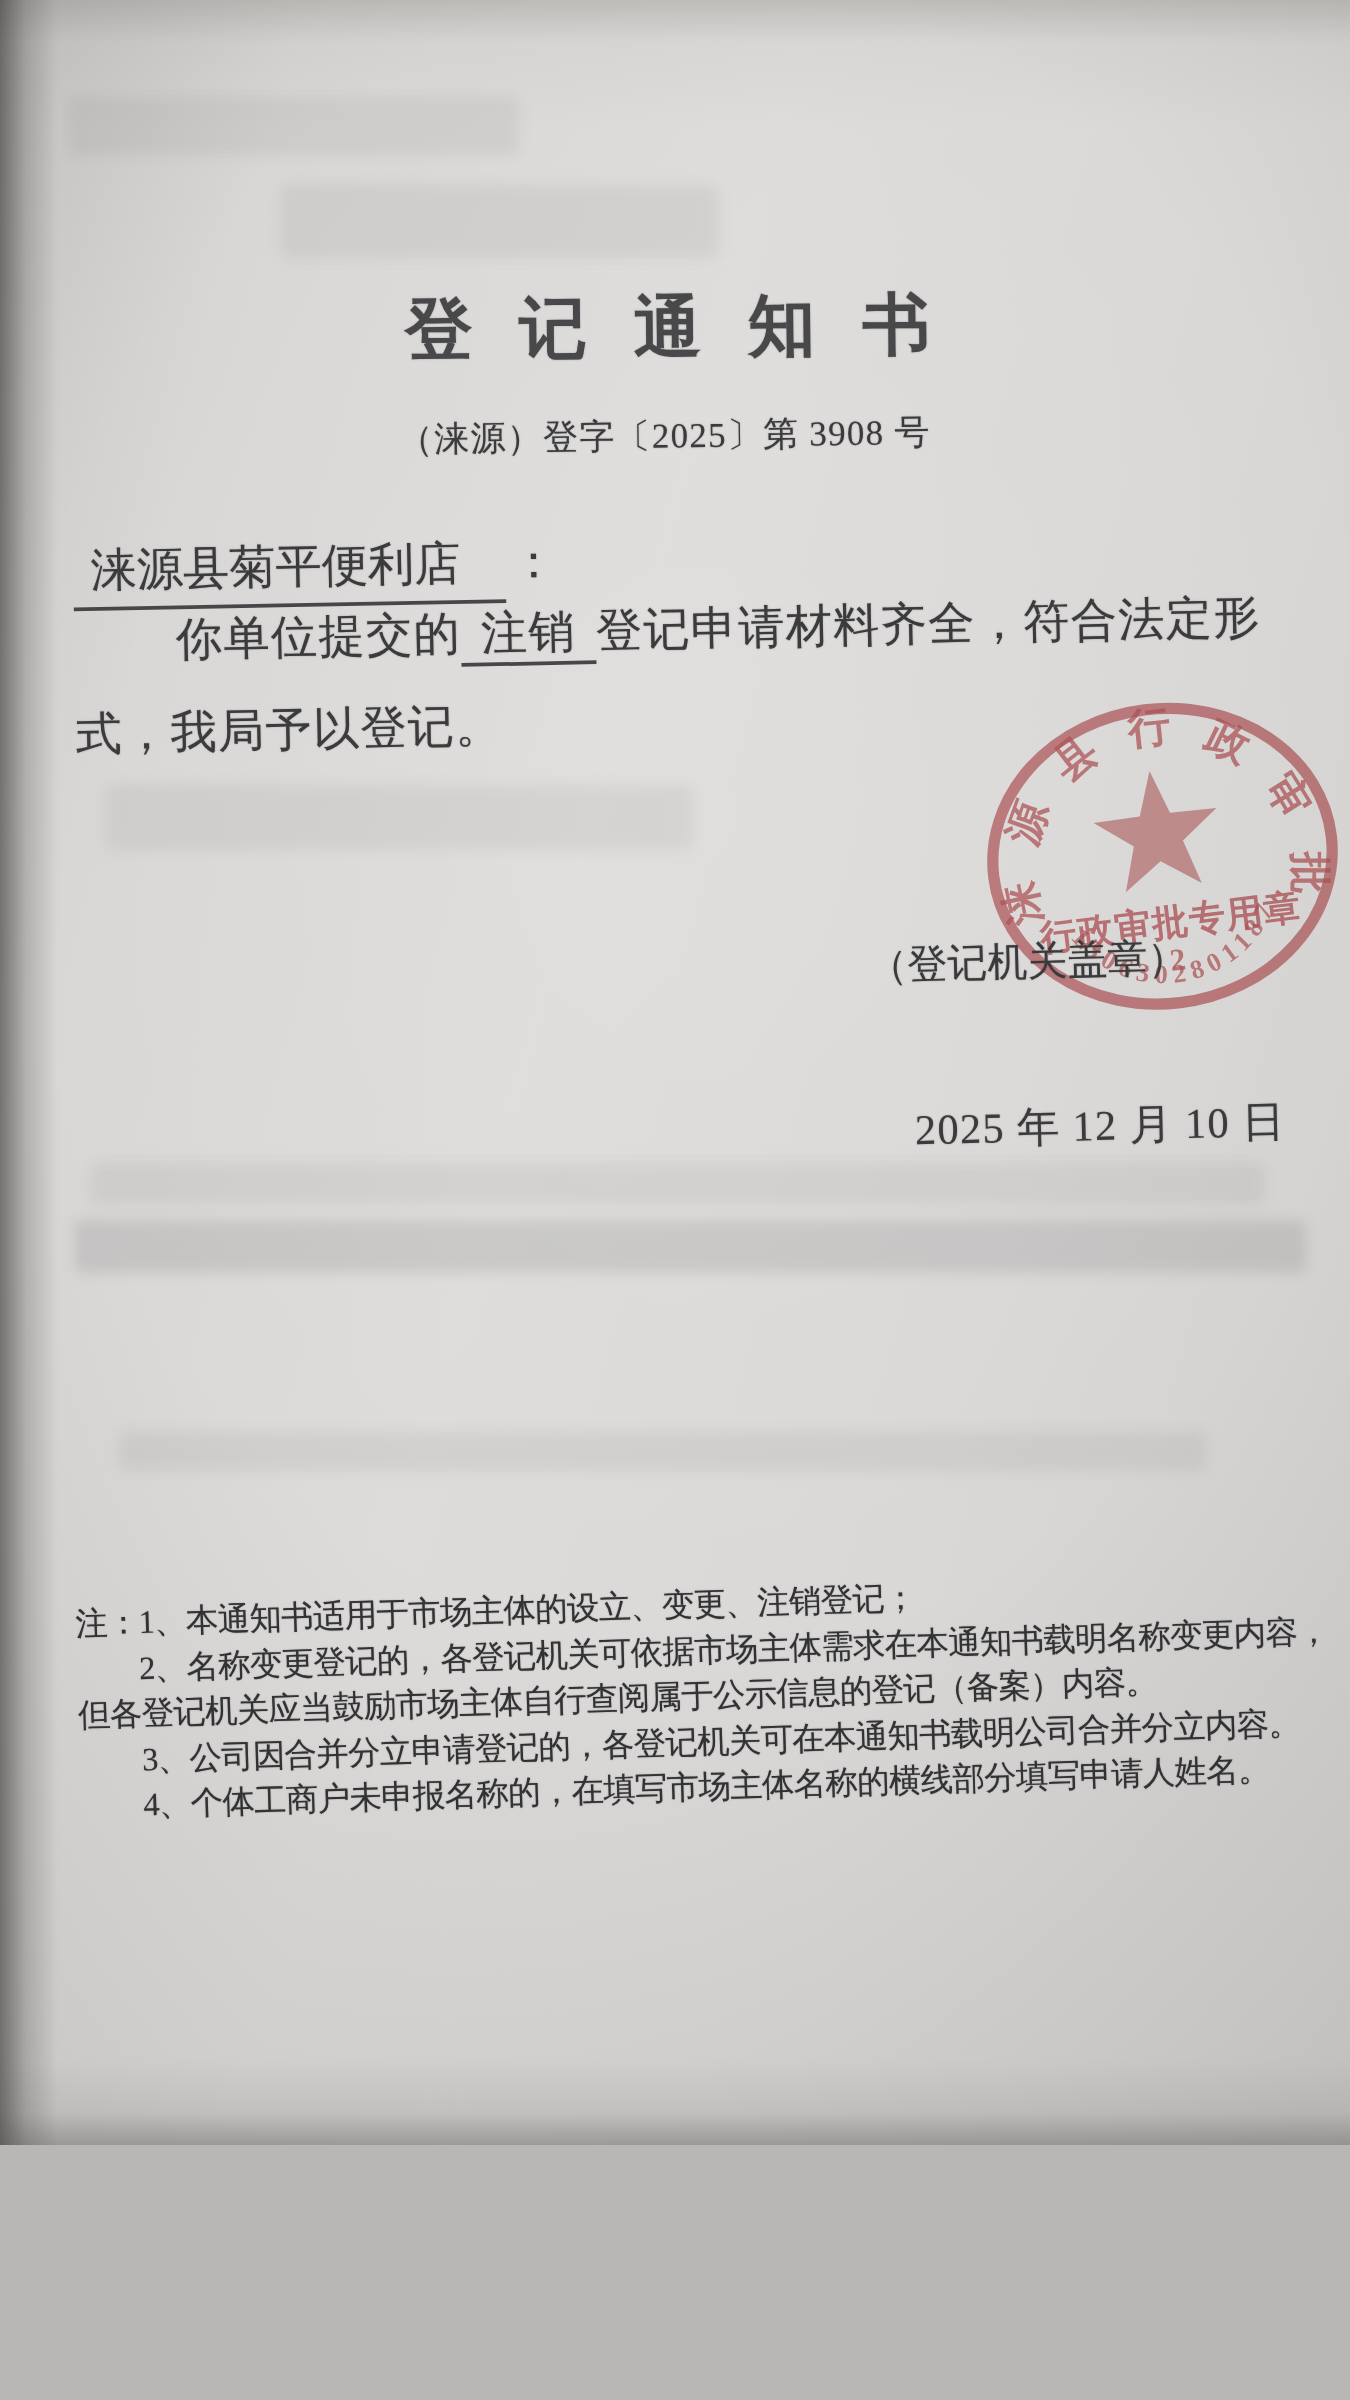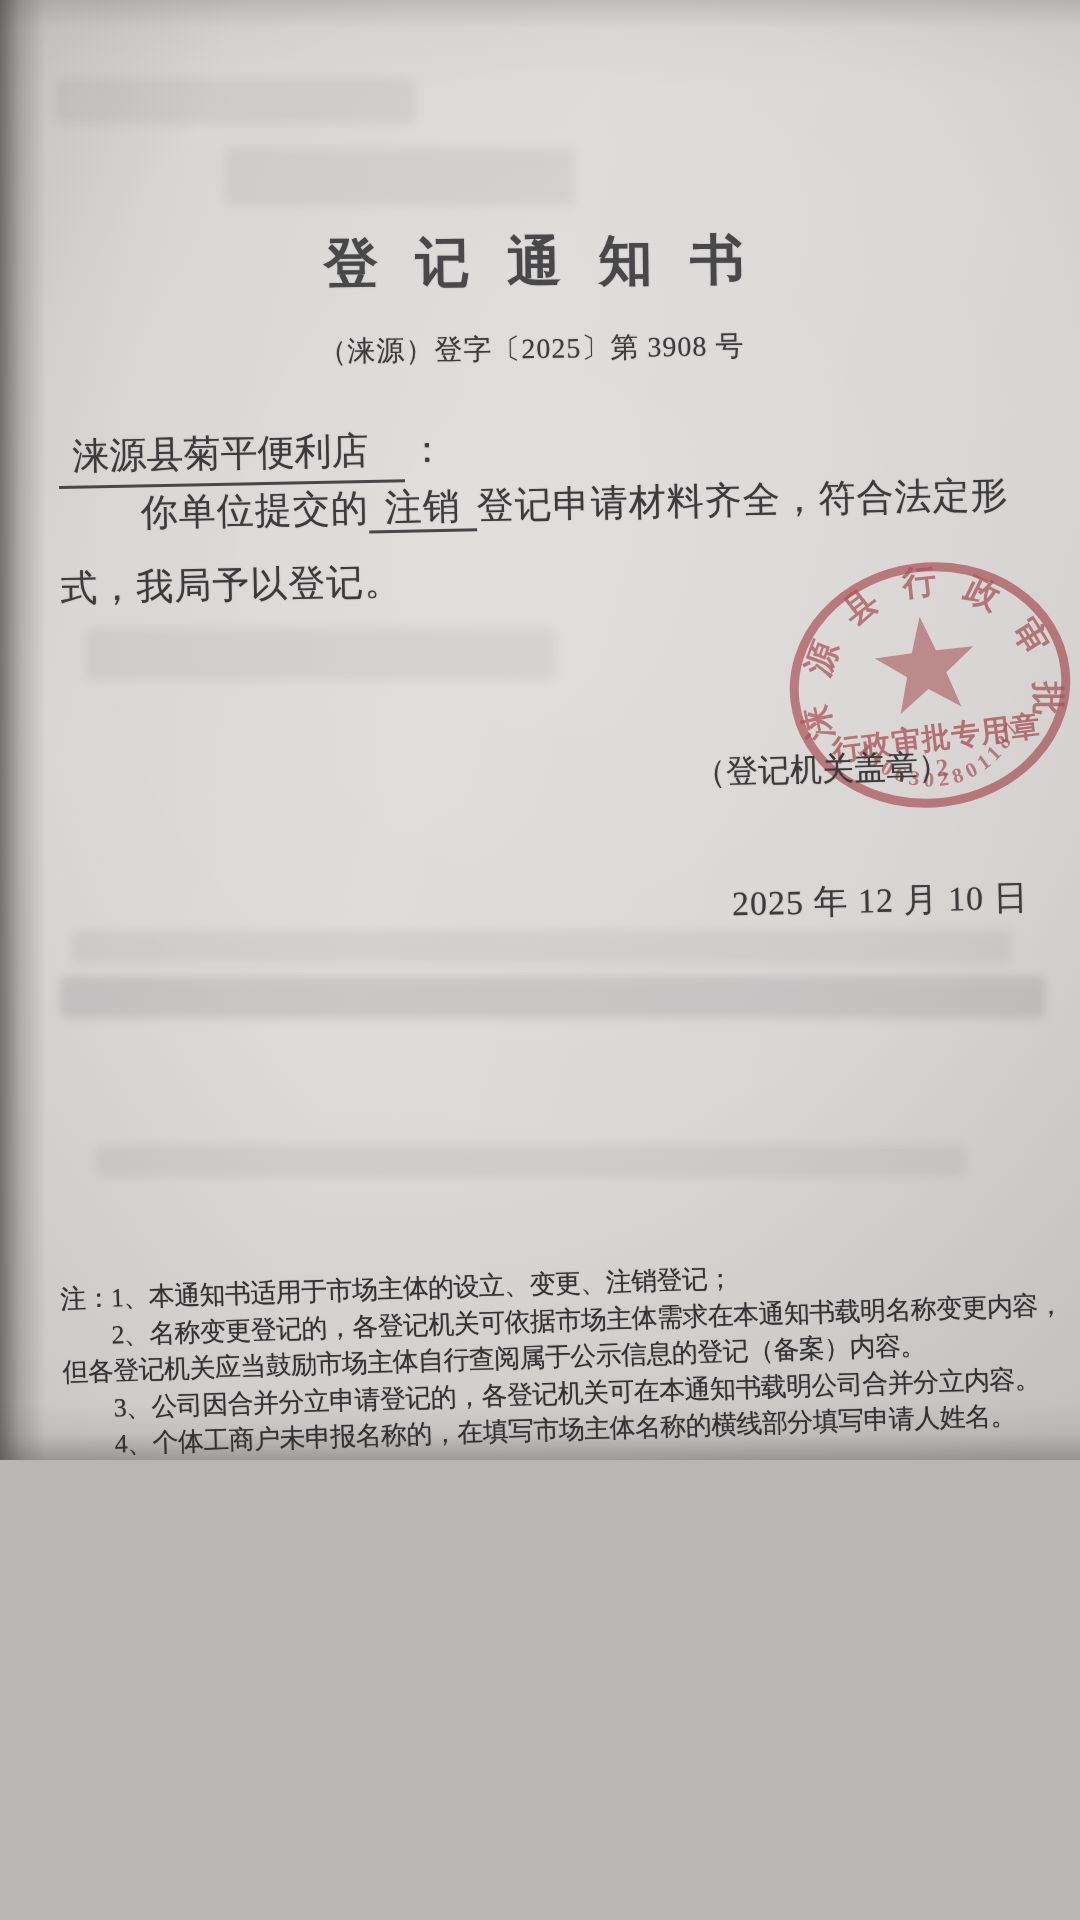--- a/index.html
+++ b/index.html
@@ -1,19 +1,19 @@
 <!DOCTYPE html>
 <html><head>
 <meta charset="utf-8">
 <style>
   html, body { margin: 0; padding: 0; background: #b9b7b5; }
   .viewport {
     position: relative;
     width: 1080px;
-    height: 1460px;
+    height: 1716px;
     overflow: hidden;
     font-family: "Liberation Serif", "DejaVu Serif", serif;
     background:
       linear-gradient(180deg, rgba(120,116,112,0.30) 0%, rgba(120,116,112,0.05) 2%, rgba(0,0,0,0) 6%),
       linear-gradient(0deg, rgba(90,88,86,0.18) 0%, rgba(0,0,0,0) 4%),
       linear-gradient(105deg, #c9c7c6 0%, #d9d7d5 16%, #dedcda 42%, #dad8d6 68%, #d2d0ce 100%);
   }
   
   .edge-left {
     position: absolute; left: 0; top: 0; width: 46px; height: 100%; z-index: 2;

